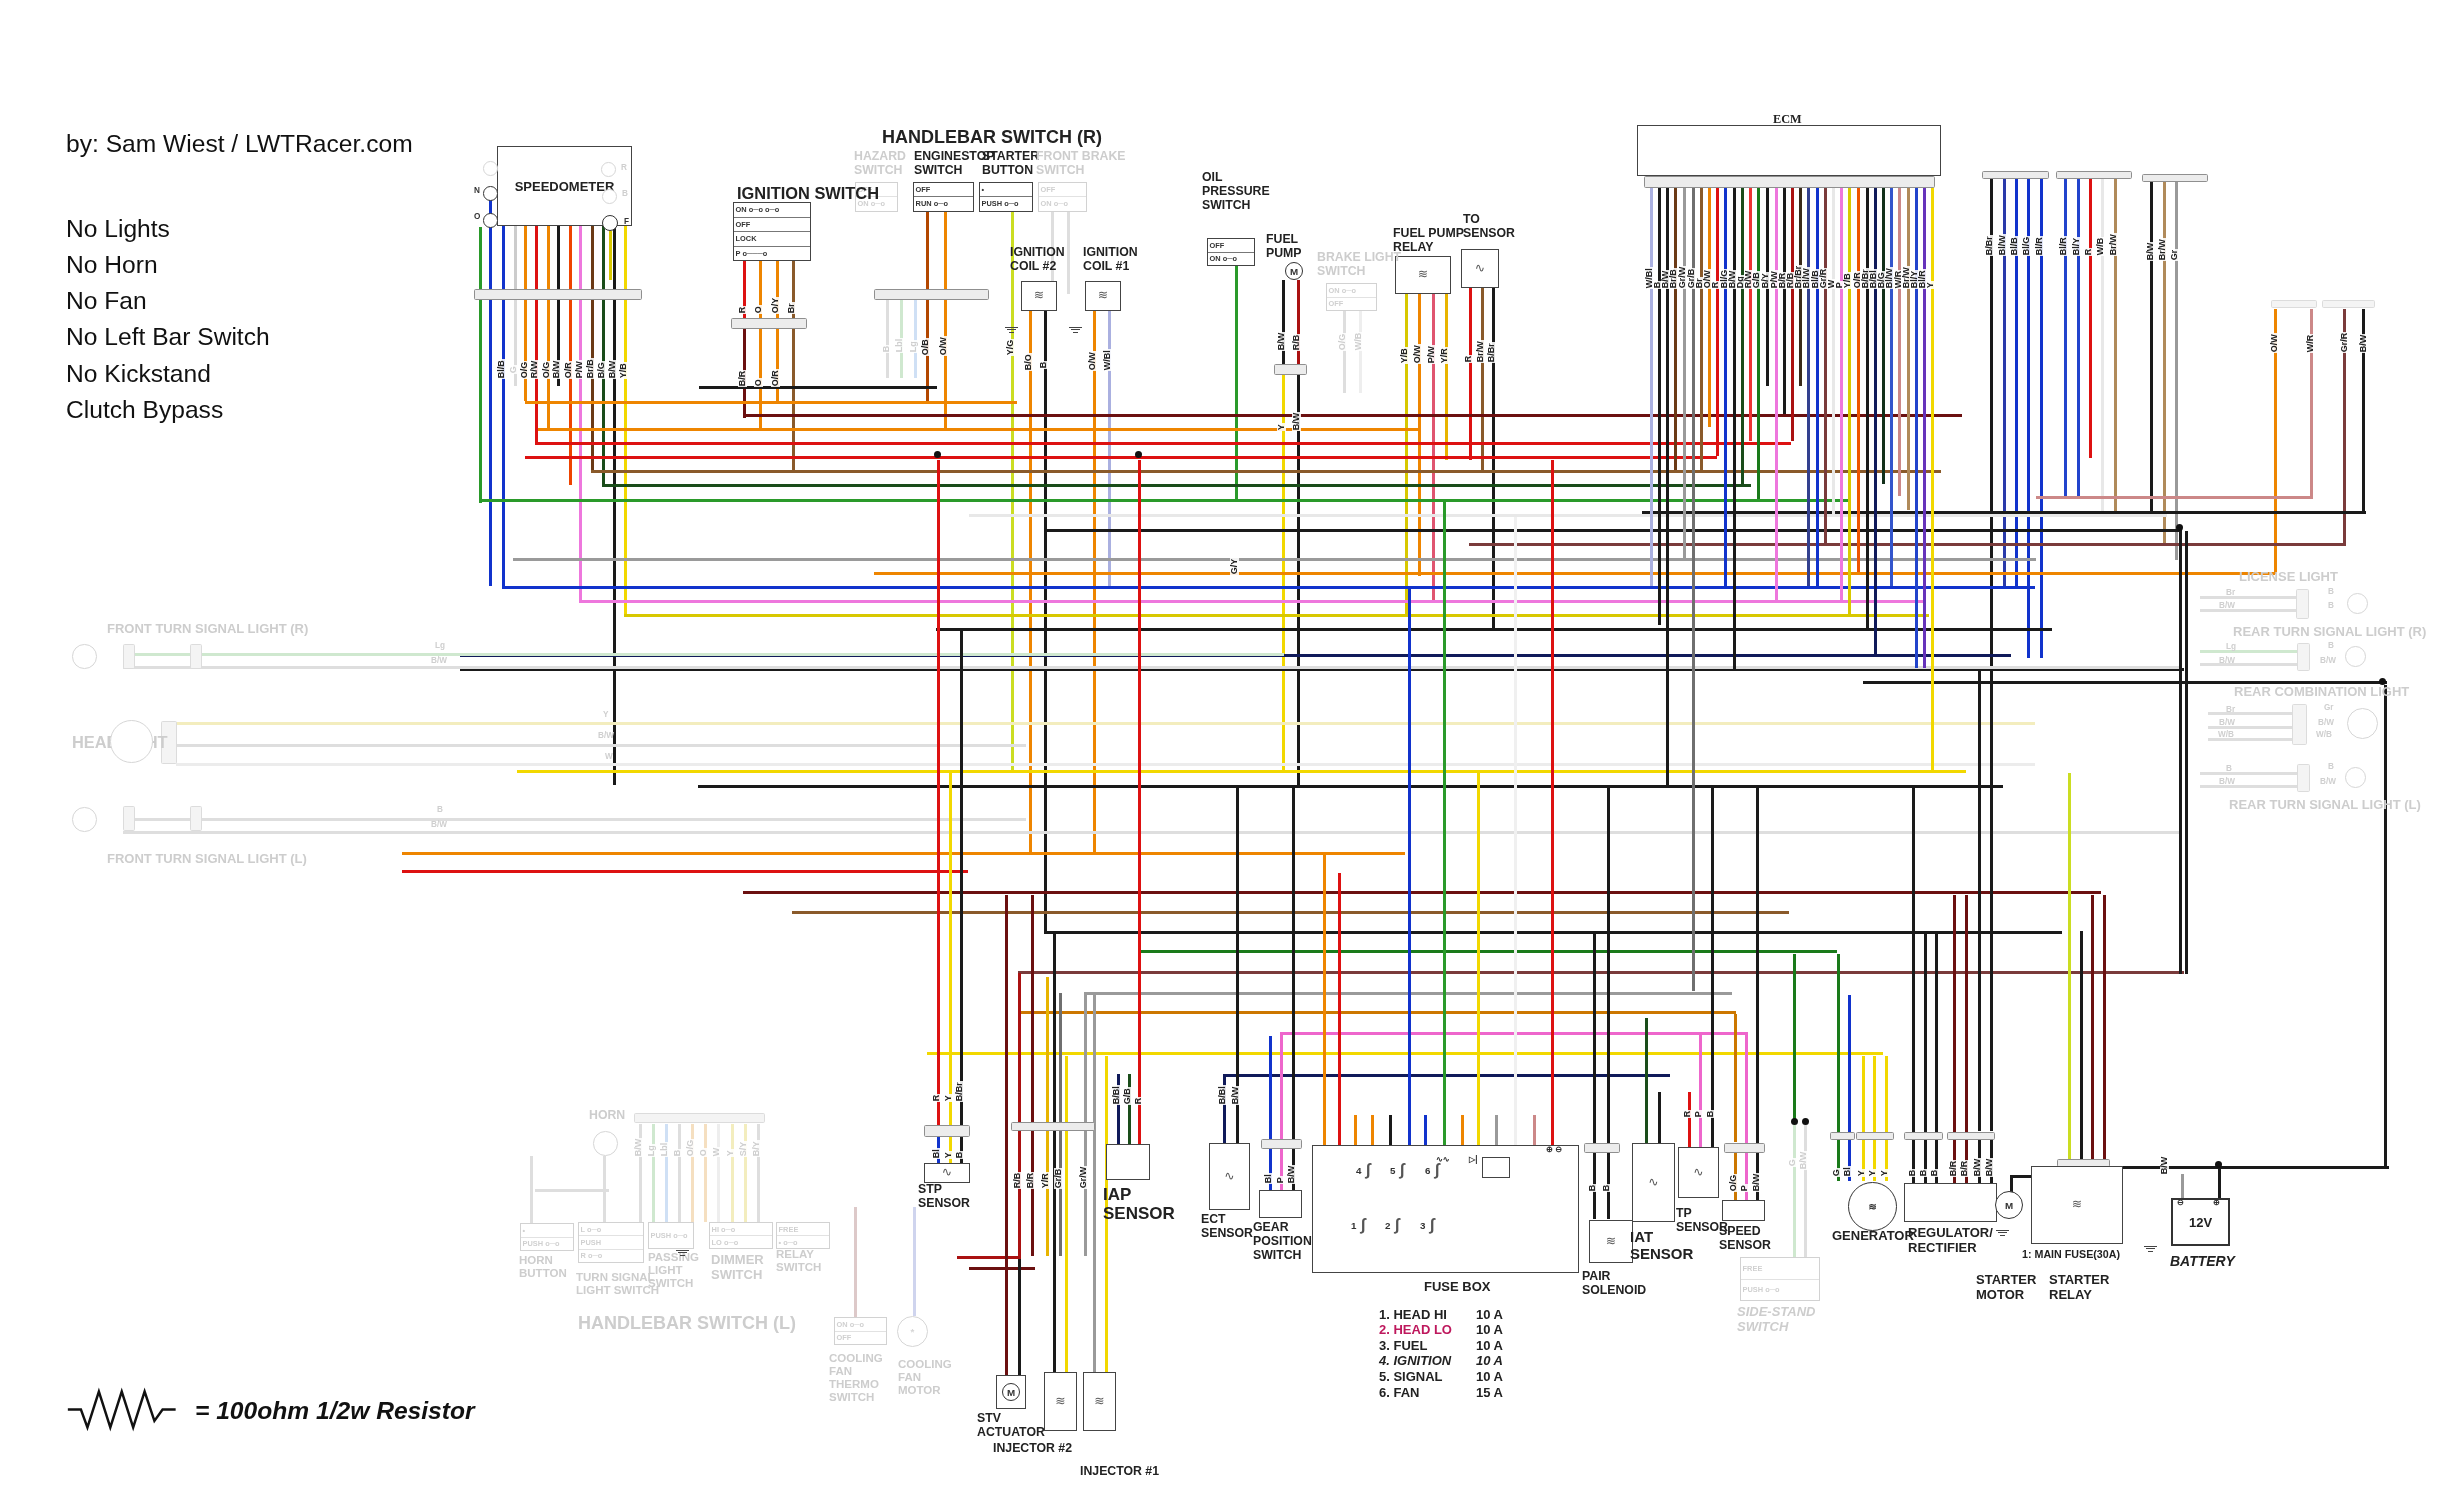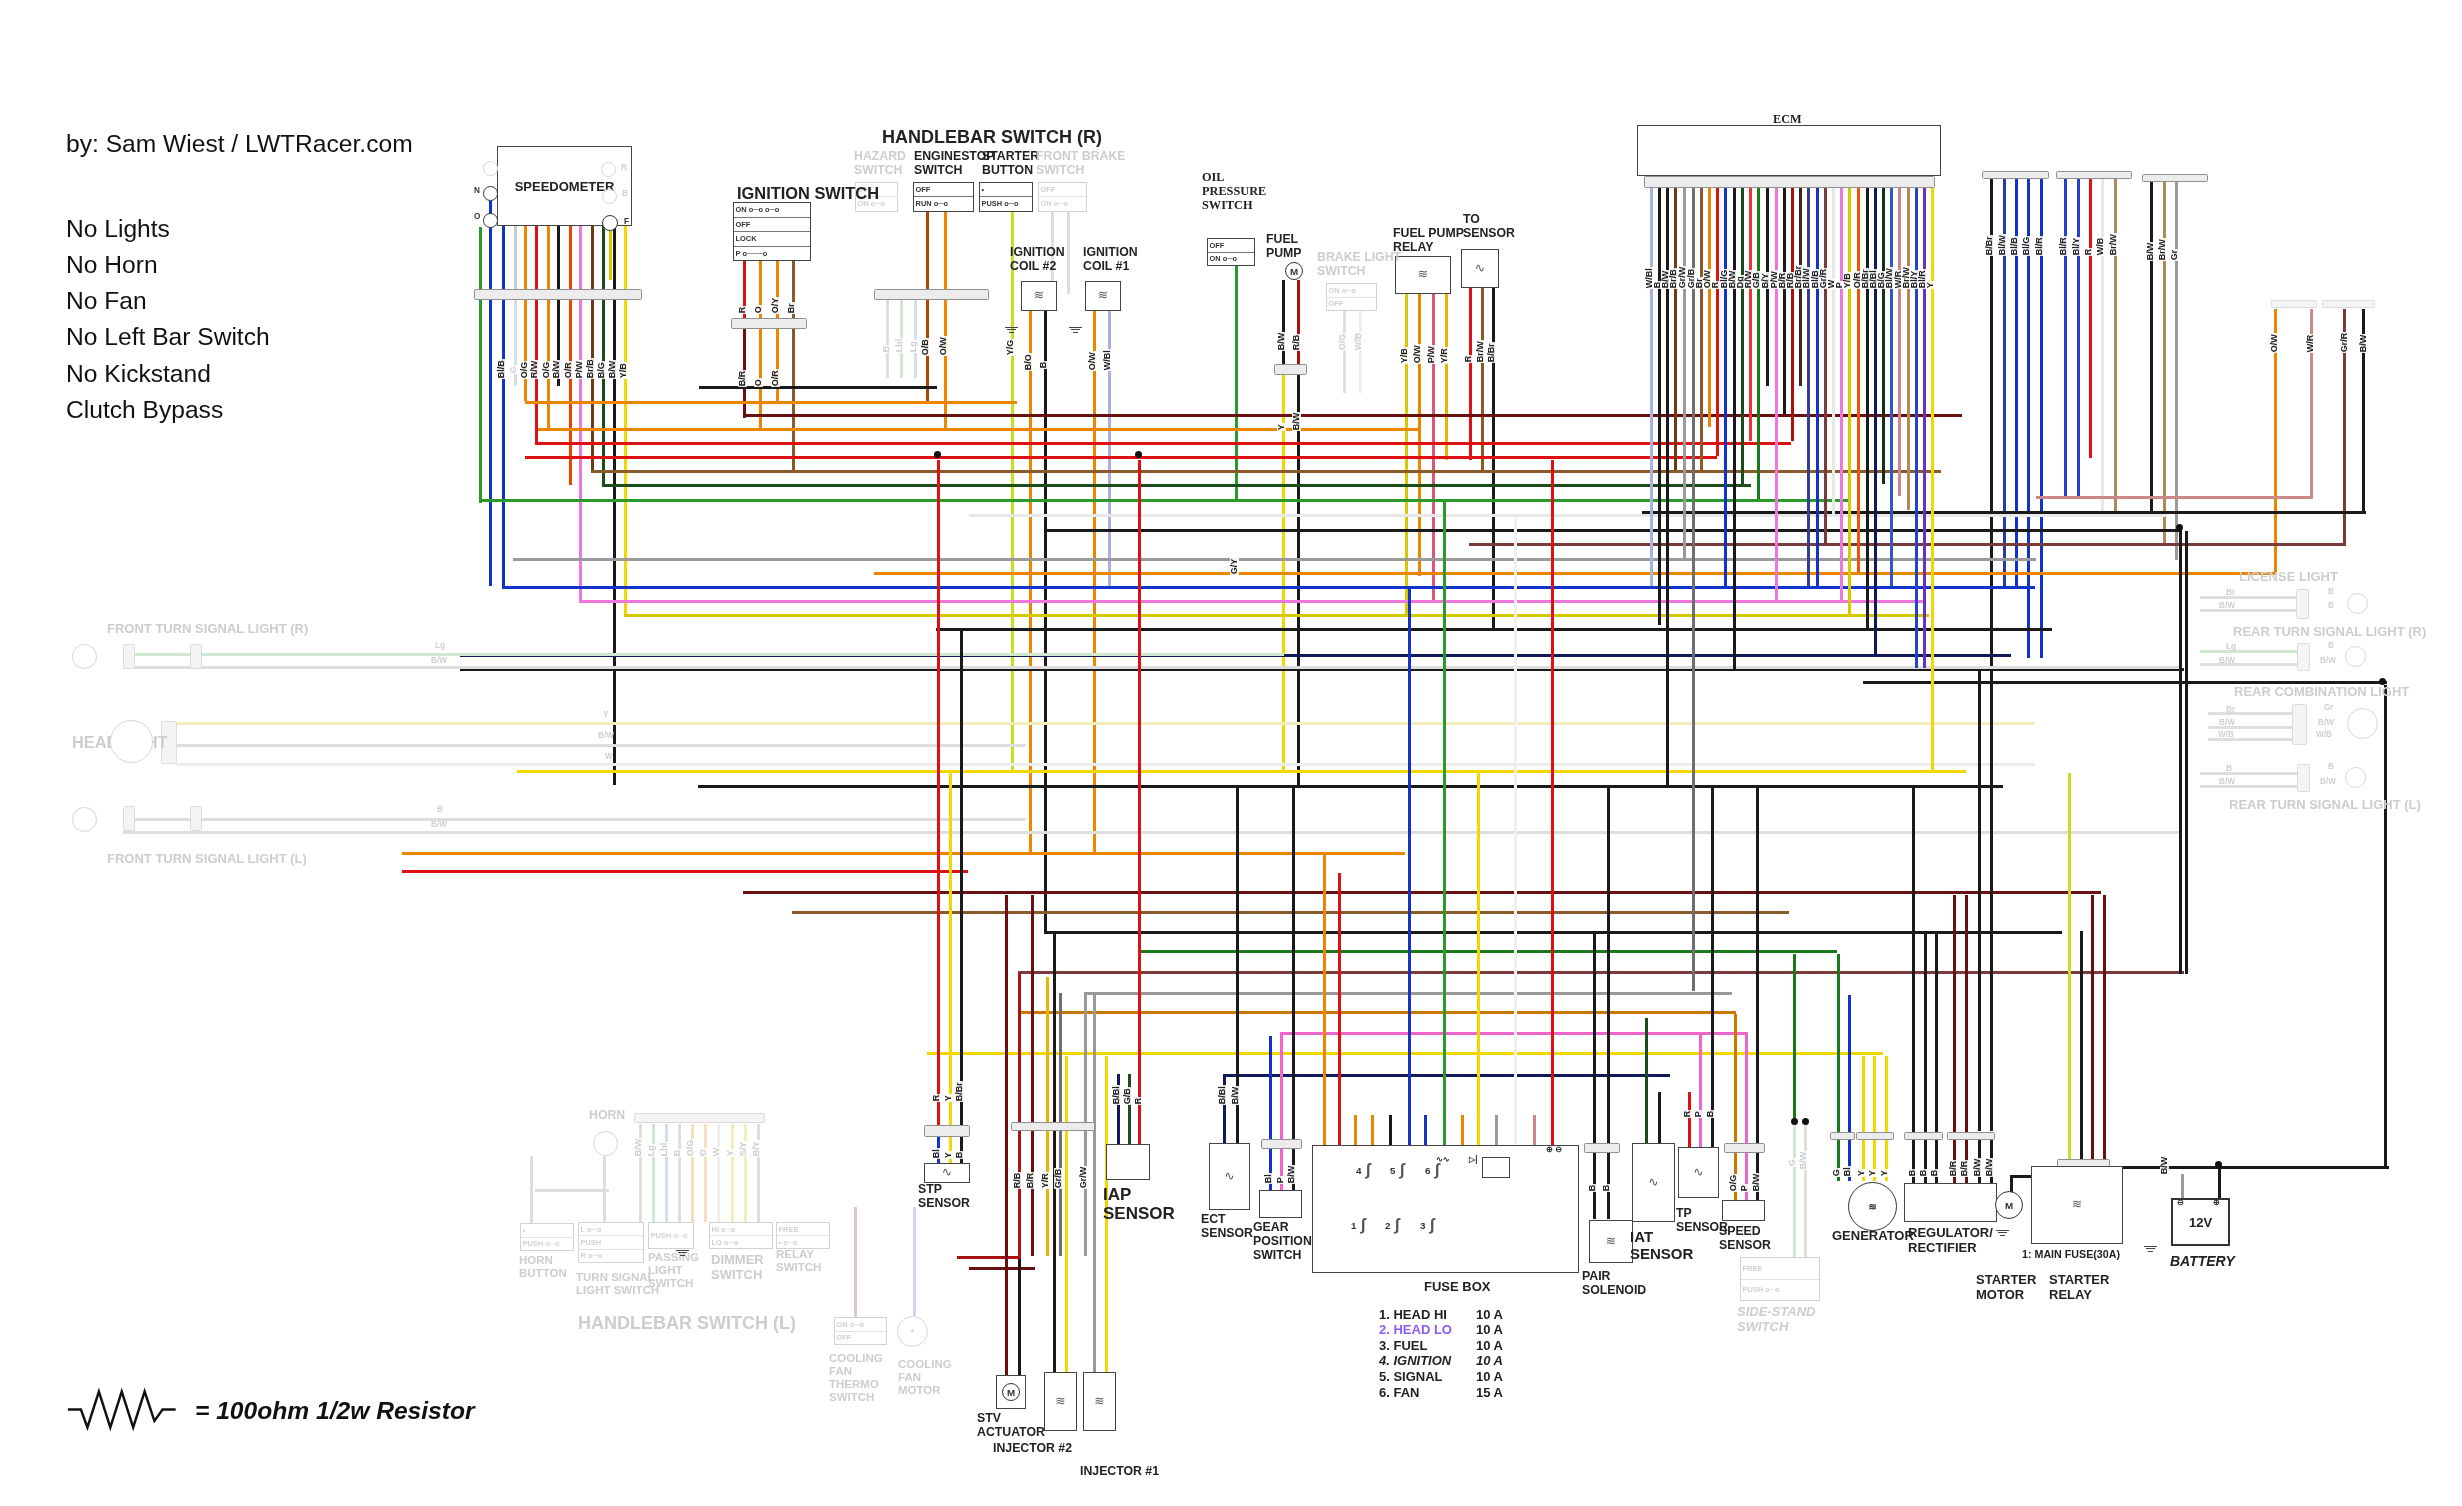--- a/index.html
+++ b/index.html
@@ -547,21 +547,21 @@
 BUTTON</div>
       <div class="t clabel g" style="left: 854px; top: 150px; font-size: 12.3px;">HAZARD
 SWITCH</div>
       <div class="t clabel g" style="left: 1036px; top: 150px; font-size: 12.3px;">FRONT BRAKE
 SWITCH</div>
       <div class="t clabel" style="left: 737px; top: 184px; font-size: 16.4px;">IGNITION SWITCH</div>
       <div class="t clabel" style="left: 1010px; top: 246px; font-size: 12.3px;">IGNITION
 COIL #2</div>
       <div class="t clabel" style="left: 1083px; top: 246px; font-size: 12.3px;">IGNITION
 COIL #1</div>
-      <div class="t clabel" style="left: 1202px; top: 171px; font-size: 12.3px; font-family: Liberation Serif, serif;">OIL
+      <div class="t clabel" style="left: 1202px; top: 171px; font-size: 12.3px;">OIL
 PRESSURE
 SWITCH</div>
       <div class="t clabel" style="left: 1266px; top: 233px; font-size: 12.3px;">FUEL
 PUMP</div>
       <div class="t clabel g" style="left: 1317px; top: 251px; font-size: 12.3px;">BRAKE LIGHT
 SWITCH</div>
       <div class="t clabel" style="left: 1393px; top: 227px; font-size: 12.3px;">FUEL PUMP
 RELAY</div>
       <div class="t clabel" style="left: 1463px; top: 213px; font-size: 12.3px;">TO
 SENSOR</div>
@@ -819,21 +819,21 @@
         <i></i>
       </div>
       <div class="gnd" style="left: 676px; top: 1248px;">
         <i></i>
         <i></i>
         <i></i>
       </div>
       <div class="t clabel" style="left: 1424px; top: 1280px; font-size: 13px;">FUSE BOX</div>
       <div class="t" style="left: 1379px; top: 1307px; font-size: 13px; font-weight: 700; color: rgb(34, 34, 34);">1. HEAD HI</div>
       <div class="t" style="left: 1476px; top: 1307px; font-size: 13px; font-weight: 700; color: rgb(34, 34, 34); font-style: normal;">10 A</div>
-      <div class="t" style="left: 1379px; top: 1322px; font-size: 13px; font-weight: 700; color: #8b5cf6;">2. HEAD LO</div>
+      <div class="t" style="left: 1379px; top: 1322px; font-size: 13px; font-weight: 700; color: #be185d;">2. HEAD LO</div>
       <div class="t" style="left: 1476px; top: 1322px; font-size: 13px; font-weight: 700; color: rgb(34, 34, 34); font-style: normal;">10 A</div>
       <div class="t" style="left: 1379px; top: 1338px; font-size: 13px; font-weight: 700; color: rgb(34, 34, 34);">3. FUEL</div>
       <div class="t" style="left: 1476px; top: 1338px; font-size: 13px; font-weight: 700; color: rgb(34, 34, 34); font-style: normal;">10 A</div>
       <div class="t" style="left: 1379px; top: 1353px; font-size: 13px; font-weight: 700; color: rgb(34, 34, 34); font-style: italic;">4. IGNITION</div>
       <div class="t" style="left: 1476px; top: 1353px; font-size: 13px; font-weight: 700; color: rgb(34, 34, 34); font-style: italic;">10 A</div>
       <div class="t" style="left: 1379px; top: 1369px; font-size: 13px; font-weight: 700; color: rgb(34, 34, 34);">5. SIGNAL</div>
       <div class="t" style="left: 1476px; top: 1369px; font-size: 13px; font-weight: 700; color: rgb(34, 34, 34); font-style: normal;">10 A</div>
       <div class="t" style="left: 1379px; top: 1385px; font-size: 13px; font-weight: 700; color: rgb(34, 34, 34);">6. FAN</div>
       <div class="t" style="left: 1476px; top: 1385px; font-size: 13px; font-weight: 700; color: rgb(34, 34, 34); font-style: normal;">15 A</div>
       <div class="hl" style="left: 1356px; top: 1166px; font-size: 9.8px;">4</div>

